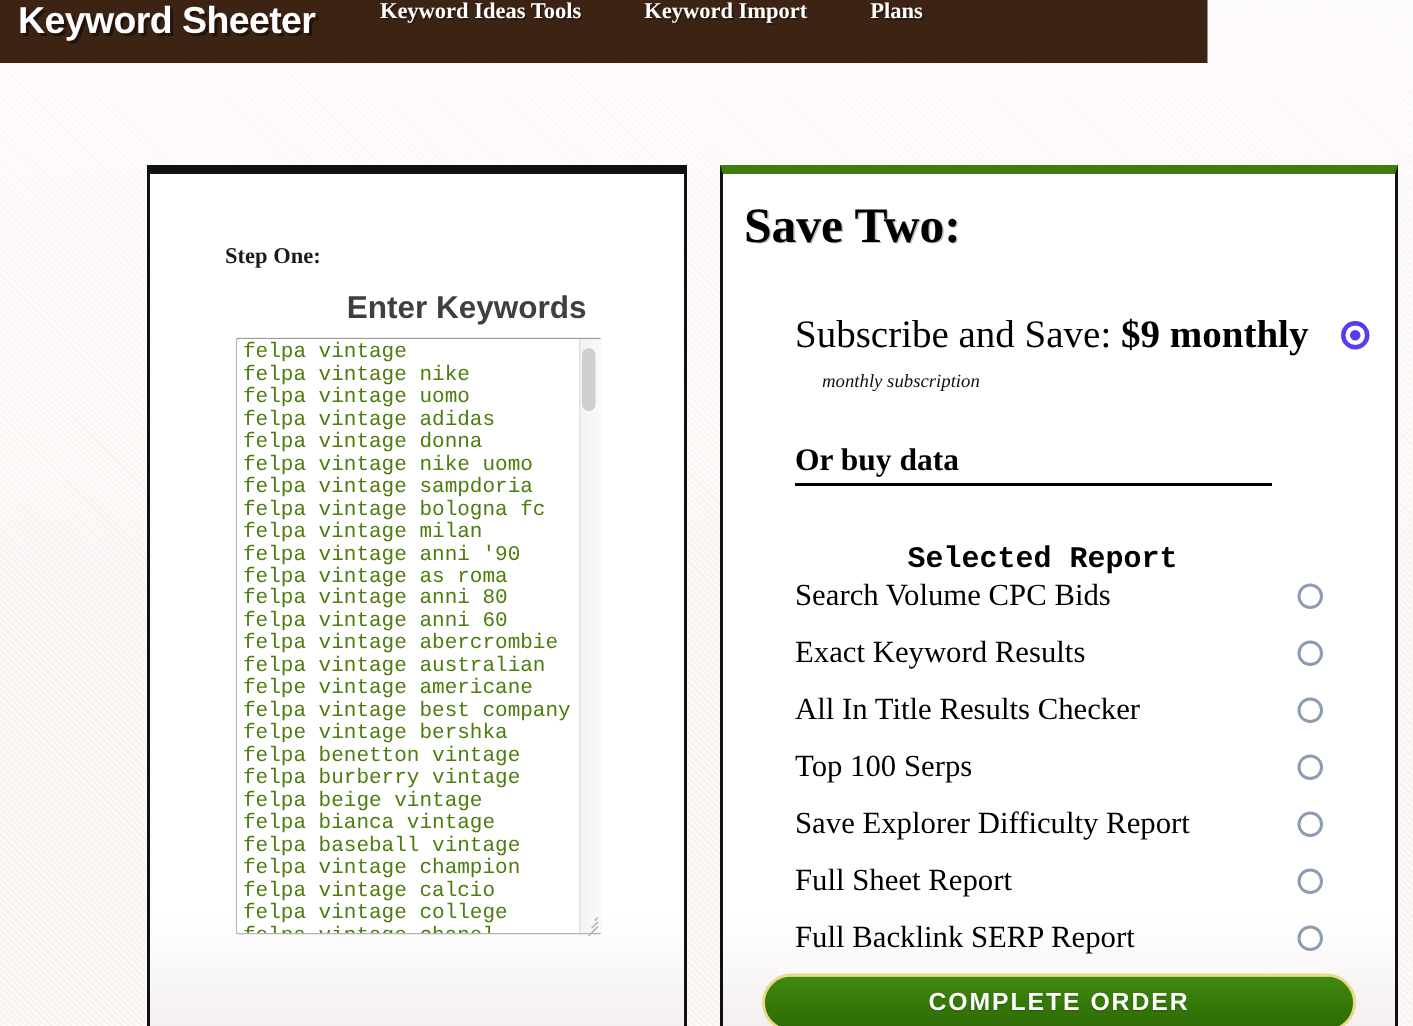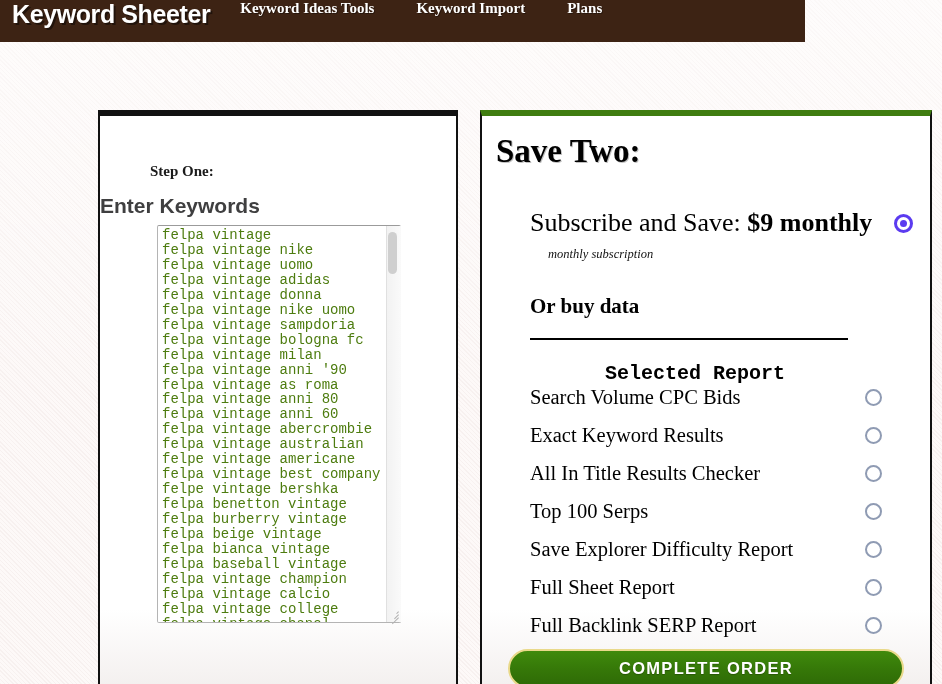--- a/index.html
+++ b/index.html
@@ -44,21 +44,21 @@
     font-weight: bold;
     font-size: 25px;
     letter-spacing: -0.4px;
     margin-left: 12px;
     text-shadow: 2px 2px 0 rgba(0,0,0,0.45);
     white-space: nowrap;
   }
   .navlinks {
     display: flex;
     align-items: center;
-    margin-left: 30px;
+    margin-left: 43px;
   }
   .navlink {
     color: #ffffff;
     font-family: "Liberation Serif", serif;
     font-weight: bold;
     font-size: 15px;
     margin-right: 42px;
     white-space: nowrap;
     text-shadow: 1px 1px 0 rgba(0,0,0,0.35);
     cursor: pointer;
@@ -100,21 +100,21 @@
     color: #1b1b1b;
     position: absolute;
     left: 50px;
     top: 47px;
   }
   .enter-keywords-title {
     position: absolute;
     left: 0;
     top: 78px;
     width: 291px;
-    text-align: left;
+    text-align: right;
     font-family: "Liberation Sans", sans-serif;
     font-weight: bold;
     font-size: 21px;
     color: #3f3f40;
   }
   .keyword-textarea {
     position: absolute;
     left: 57px;
     top: 109px;
     width: 244px;
@@ -214,21 +214,21 @@
   .or-buy-data {
     position: absolute;
     left: 48px;
     top: 178px;
     width: 318px;
     font-family: "Liberation Serif", serif;
     font-weight: bold;
     font-size: 21px;
     color: #000;
     border-bottom: 2px solid #000;
-    padding-bottom: 19px;
+    padding-bottom: 3px;
   }
   .selected-report-head {
     position: absolute;
     left: 48px;
     top: 246px;
     width: 330px;
     text-align: center;
     font-family: Liberation Mono, monospace;
     font-weight: bold;
     font-size: 20px;

